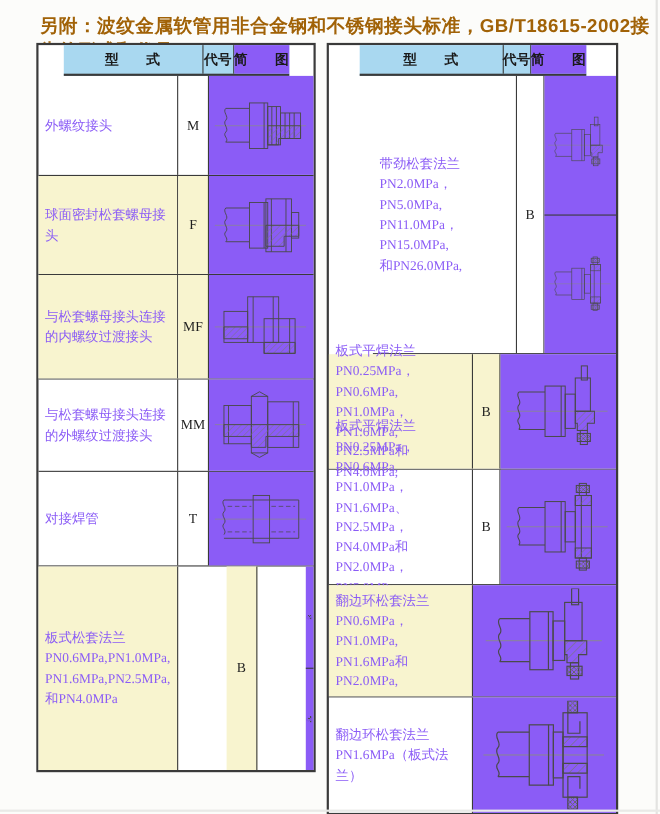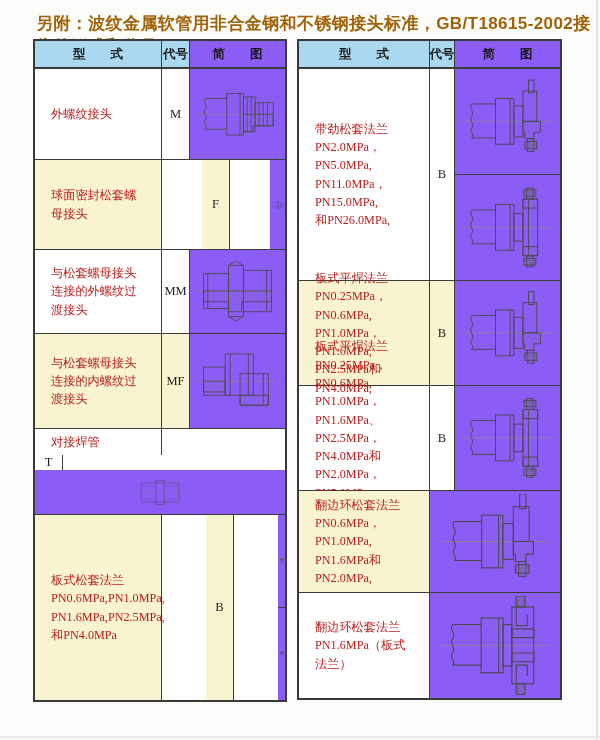--- a/index.html
+++ b/index.html
@@ -11,34 +11,35 @@
   .page-title{
     position:absolute;left:36px;top:12px;width:560px;
     font-weight:bold;font-size:17px;color:#a16207;letter-spacing:.4px;
   }
   .tbl{
     position:absolute;top:39px;
     border:2px solid var(--bd);
     background:#fff;
     display:flex;flex-direction:column;
     box-sizing:border-box;
+    align-items:center;
   }
   #tleft{left:33px;width:254px}
   #tright{left:297px;width:265px}
   .row{display:flex;border-bottom:1px solid var(--bd);box-sizing:border-box;flex:none}
   .row:last-child{border-bottom:none}
   .row.header{background:var(--hdr);border-bottom:2px solid var(--bd)}
   .cell{box-sizing:border-box;min-width:0}
   .c0{
     border-right:1px solid var(--bd);
     display:flex;align-items:center;
-    padding:4px 16px;
+    padding:4px 6px;
     white-space:pre-line;
     font-family:"Liberation Serif", serif;
-    font-size:12.2px;line-height:1.5;color:#b91c1c;
+    font-size:12.2px;line-height:1.5;color:#8b5cf6;
   }
   .c1{
     border-right:1px solid var(--bd);
     display:flex;align-items:center;justify-content:center;
     font-family:"Liberation Serif", serif;font-size:12.5px;color:#1e1e1e;
   }
   .c2{flex:1;display:flex;flex-direction:column;background:#8b5cf6}
   #tleft .c0{width:127px}  #tleft .c1{width:28px}
   #tright .c0{width:131px} #tright .c1{width:25px}
   .row.header .cell{
@@ -180,54 +181,54 @@
       <div class="cell c0">外螺纹接头</div>
       <div class="cell c1">M</div>
       <div class="cell c2">
         <div class="diag">
           <svg viewBox="0 0 110 90" preserveAspectRatio="xMidYMid meet">
             <use href="#sym-male-thread"></use>
           </svg>
         </div>
       </div>
     </div>
-    <div class="row hl" style="height: 90px; gap: 40px;">
+    <div class="row hl" style="height: 90px;">
       <div class="cell c0">球面密封松套螺母接头</div>
       <div class="cell c1">F</div>
       <div class="cell c2">
         <div class="diag">
           <svg viewBox="0 0 110 90" preserveAspectRatio="xMidYMid meet">
             <use href="#sym-union-nut"></use>
+          </svg>
+        </div>
+      </div>
+    </div>
+    <div class="row hl" style="height: 95px;">
+      <div class="cell c0">与松套螺母接头连接的内螺纹过渡接头</div>
+      <div class="cell c1">MF</div>
+      <div class="cell c2">
+        <div class="diag">
+          <svg viewBox="0 0 110 90" preserveAspectRatio="xMidYMid meet">
+            <use href="#sym-adapter"></use>
           </svg>
         </div>
       </div>
     </div>
     <div class="row" style="height: 84px;">
       <div class="cell c0">与松套螺母接头连接的外螺纹过渡接头</div>
       <div class="cell c1">MM</div>
       <div class="cell c2">
         <div class="diag">
           <svg viewBox="0 0 110 90" preserveAspectRatio="xMidYMid meet">
             <use href="#sym-nipple"></use>
           </svg>
         </div>
       </div>
     </div>
-    <div class="row hl" style="height: 95px;">
-      <div class="cell c0">与松套螺母接头连接的内螺纹过渡接头</div>
-      <div class="cell c1">MF</div>
-      <div class="cell c2">
-        <div class="diag">
-          <svg viewBox="0 0 110 90" preserveAspectRatio="xMidYMid meet">
-            <use href="#sym-adapter"></use>
-          </svg>
-        </div>
-      </div>
-    </div>
-    <div class="row" style="height: 86px; flex-direction: column;">
+    <div class="row" style="height: 86px;">
       <div class="cell c0">对接焊管</div>
       <div class="cell c1">T</div>
       <div class="cell c2">
         <div class="diag">
           <svg viewBox="0 0 110 90" preserveAspectRatio="xMidYMid meet">
             <use href="#sym-butt-weld"></use>
           </svg>
         </div>
       </div>
     </div>
@@ -250,21 +251,21 @@
         </div>
       </div>
     </div>
   </div>
 <div class="tbl" id="tright">
     <div class="row header" style="height: 28px;">
       <div class="cell c0">型　　式</div>
       <div class="cell c1">代号</div>
       <div class="cell c2">简　　图</div>
     </div>
-    <div class="row" style="height: 212px;">
+    <div class="row" style="height: 253px; margin-left: 40px;">
       <div class="cell c0">带劲松套法兰
 PN2.0MPa，PN5.0MPa,
 PN11.0MPa，PN15.0MPa,
 和PN26.0MPa,</div>
       <div class="cell c1">B</div>
       <div class="cell c2">
         <div class="diag">
           <svg viewBox="0 0 110 90" preserveAspectRatio="xMidYMid meet">
             <use href="#sym-flange-stud-down"></use>
           </svg>

